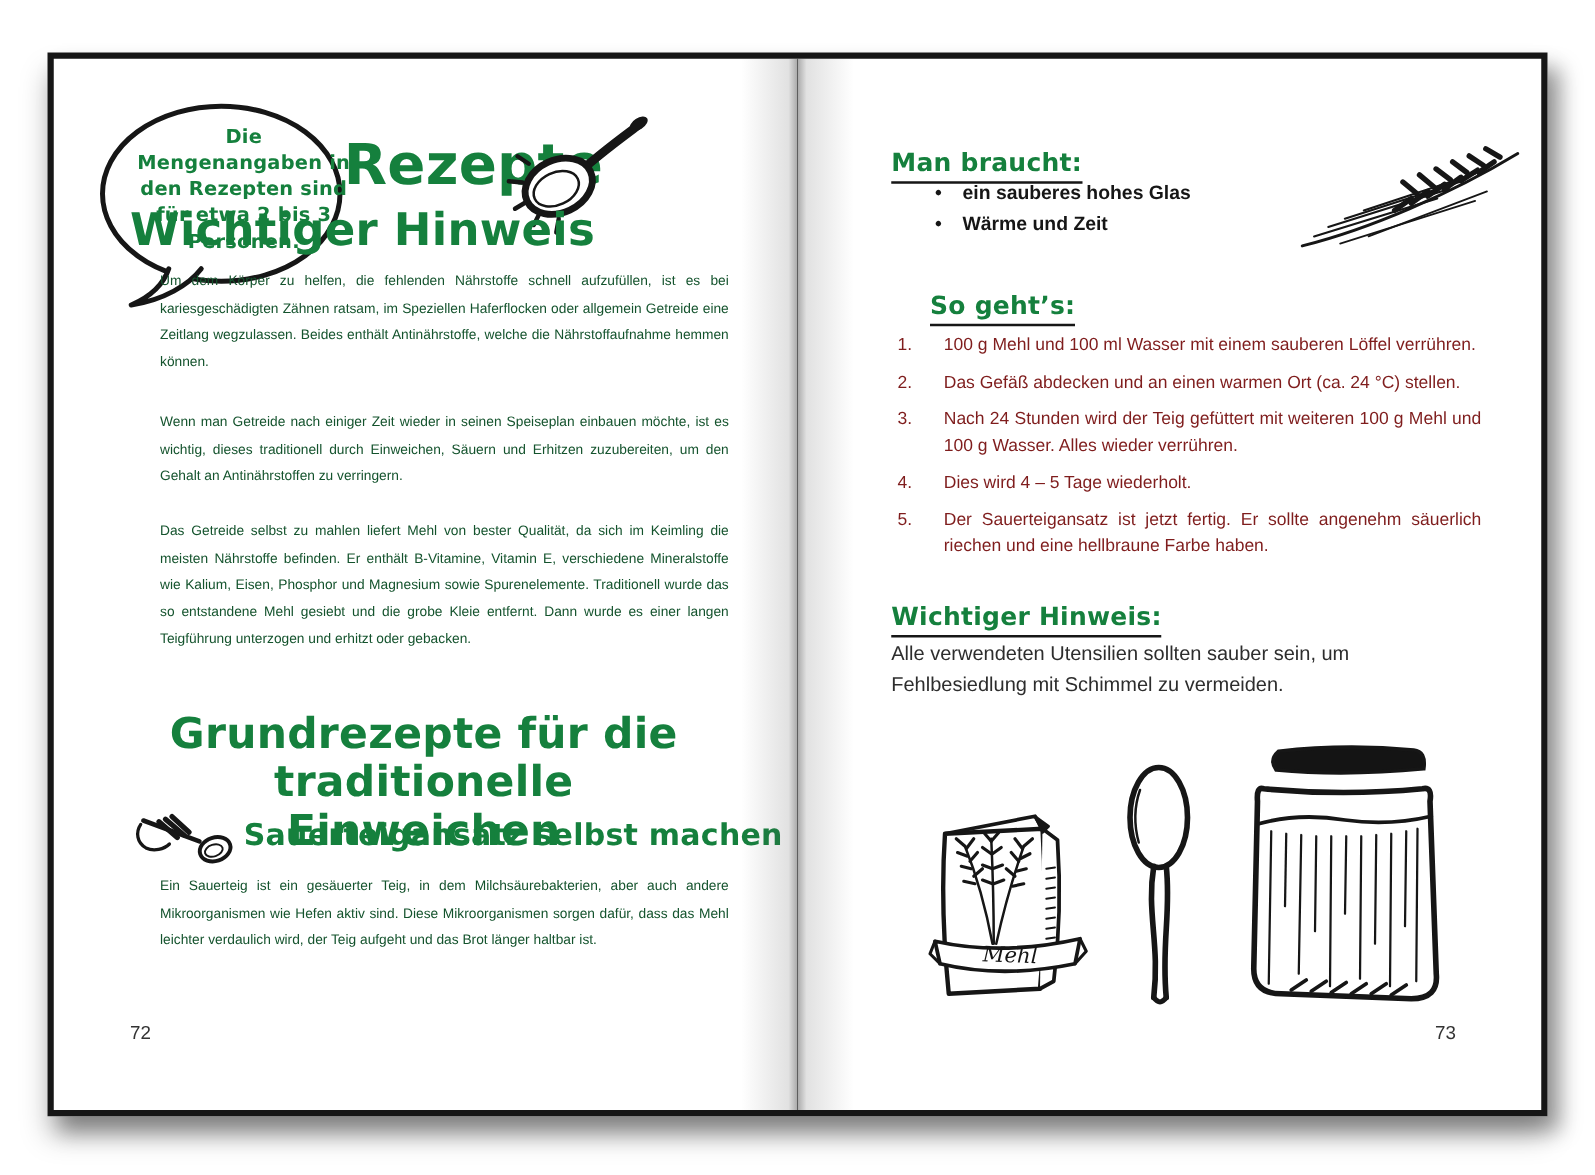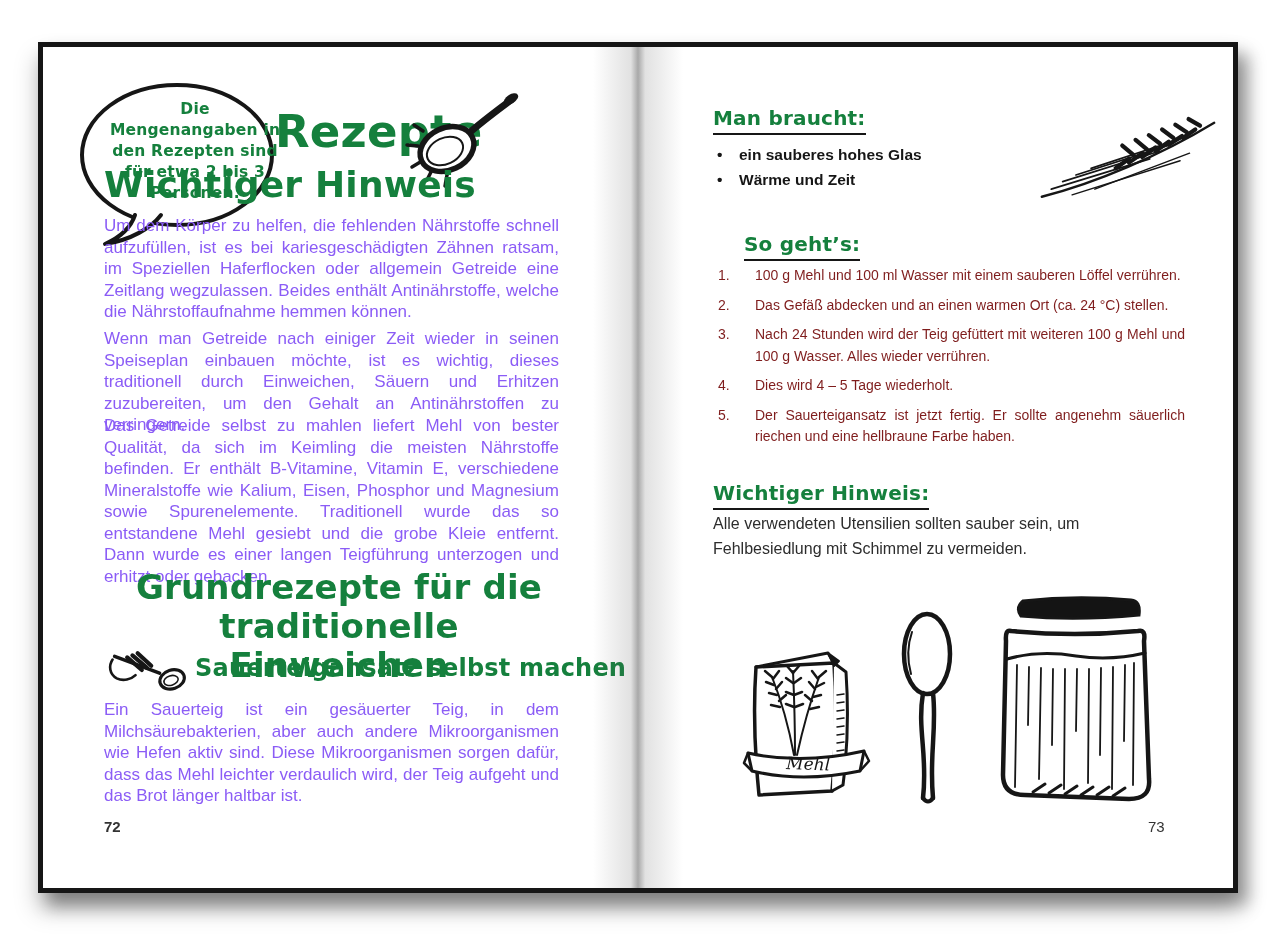--- a/index.html
+++ b/index.html
@@ -9,21 +9,21 @@
         border:5px solid #161616;box-shadow:10px 12px 16px rgba(0,0,0,0.35), 0 16px 22px rgba(0,0,0,0.25);}
   .spine{position:absolute;left:550px;top:0;width:90px;height:100%;pointer-events:none;
          background:linear-gradient(to right, rgba(0,0,0,0) 0%, rgba(90,90,90,0.18) 42%,
                      rgba(70,70,70,0.45) 49.6%, rgba(40,40,40,0.75) 50%, rgba(70,70,70,0.45) 50.4%,
                      rgba(90,90,90,0.18) 58%, rgba(0,0,0,0) 100%);}
   .page{position:absolute;top:0;height:100%;width:595px;}
   .page.left{left:0;} .page.right{left:595px;}
   .abs{position:absolute;}
   .hand{font-family:"DejaVu Sans",sans-serif;font-weight:bold;color:#15803d;letter-spacing:0.2px;text-align:center;}
   .hand-underline{border-bottom:2.5px solid #161616;padding-bottom:3px;display:inline-block;}
-  .jtext{font-size:17px;line-height:21.5px;color:#8b5cf6;text-align:justify;hyphens:auto;
+  .jtext{font-size:11px;line-height:21.5px;color:#14532d;text-align:justify;hyphens:auto;margin-left:24px;
          -webkit-hyphens:auto;}
   .title{font-size:45px;line-height:48px;}
   .h1{font-size:36px;line-height:34px;}
   .h2{font-size:34px;line-height:39px;}
   .h3{font-size:24px;line-height:26px;}
   .rhead{font-size:20px;line-height:24px;}
   .bubble-text{font-size:15.5px;line-height:21px;}
   ul.ingredients{margin:0;padding:0;list-style:none;width:430px;}
   ul.ingredients li{position:relative;padding-left:22px;font-weight:bold;color:#161616;
                     font-size:15.5px;line-height:24.5px;}
@@ -86,26 +86,26 @@
           <path d="M22,10 L36,22" stroke-width="4"></path>
           <path d="M27,8 L41,20" stroke-width="4"></path>
           <path d="M32,6 L45,18" stroke-width="4"></path>
           <path d="M8,12 C4,18 5,26 12,30 C18,33 26,31 30,27" stroke-width="2.5"></path>
         </g>
       </svg>
       <div class="abs hand h3" style="left:152px;top:608px;">Sauerteigansatz selbst machen</div>
 
       <div class="abs jtext" style="left:61px;top:652px;width:455px;">Ein Sauerteig ist ein gesäuerter Teig, in dem Milchsäurebakterien, aber auch andere Mikroorganismen wie Hefen aktiv sind. Diese Mikroorganismen sorgen dafür, dass das Mehl leichter verdaulich wird, der Teig aufgeht und das Brot länger haltbar ist.</div>
 
-      <div class="abs pagenum" style="left:61px;top:771px;font-weight:bold;">72</div>
+      <div class="abs pagenum" style="left:61px;top:771px;">72</div>
     </div>
 
     <div class="page right">
 
-      <div class="abs hand rhead" style="left:75px;top:59px;"><span class="hand-underline">Man braucht:</span></div>
+      <div class="abs hand rhead" style="left:75px;top:71px;"><span class="hand-underline">Man braucht:</span></div>
 
       <svg class="abs" style="left:400px;top:68px;" width="180" height="100" viewBox="0 0 190 105">
         <g stroke="#161616" fill="none" stroke-linecap="round">
           <path d="M4,86 C60,72 130,42 186,8" stroke-width="2.5"></path>
           <path d="M14,78 L118,46" stroke-width="1.8"></path>
           <path d="M26,70 L128,38" stroke-width="1.8"></path>
           <path d="M40,63 L140,31" stroke-width="1.8"></path>
           <path d="M56,56 L150,25" stroke-width="1.8"></path>
           <path d="M36,84 L150,48" stroke-width="1.5"></path>
           <path d="M60,78 L160,40" stroke-width="1.5"></path>
@@ -119,21 +119,21 @@
             <path d="M138,28 L124,38"></path>
               <path d="M143,24 L131,15"></path>
             <path d="M152,22 L138,31"></path>
               <path d="M157,18 L145,10"></path>
             <path d="M166,15 L153,24"></path>
               <path d="M171,11 L159,4"></path>
           </g>
         </g>
       </svg>
 
-      <ul class="ingredients abs" style="left:79px;top:96px;">
+      <ul class="ingredients abs" style="left:110px;top:96px;">
         <li>ein sauberes hohes Glas</li>
         <li>Wärme und Zeit</li>
       </ul>
 
       <div class="abs hand rhead" style="left:75px;top:185px;margin-left:31px;"><span class="hand-underline">So geht’s:</span></div>
 
       <ol class="steps abs" style="left:80px;top:218px;">
         <li>100 g Mehl und 100 ml Wasser mit einem sauberen Löffel verrühren.</li>
         <li>Das Gefäß abdecken und an einen warmen Ort (ca. 24 °C) stellen.</li>
         <li>Nach 24 Stunden wird der Teig gefüttert mit weiteren 100 g Mehl und 100 g Wasser. Alles wieder verrühren.</li>

